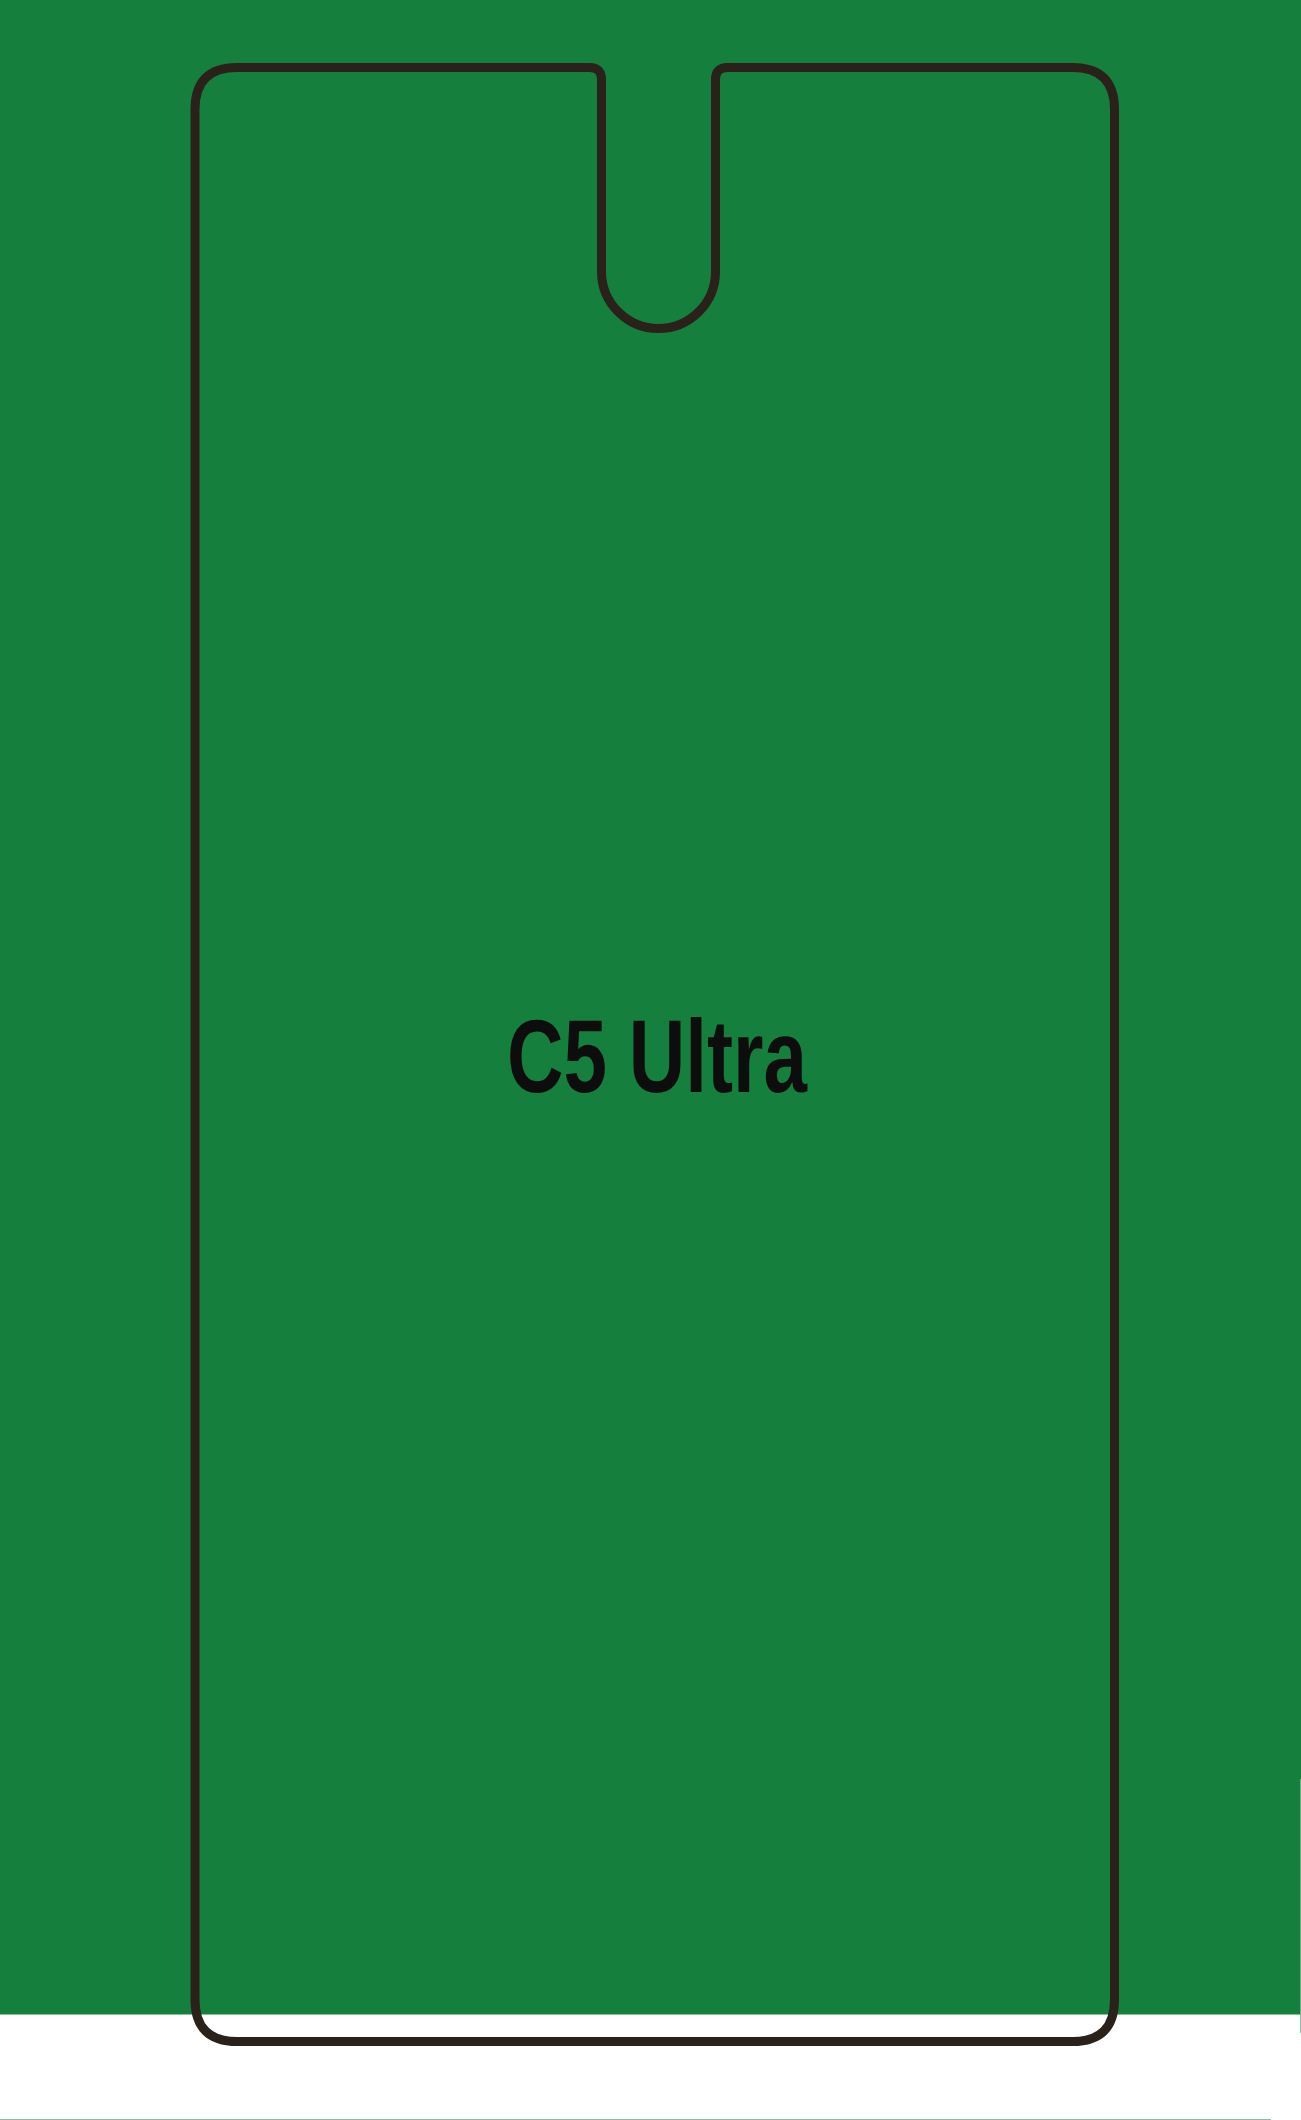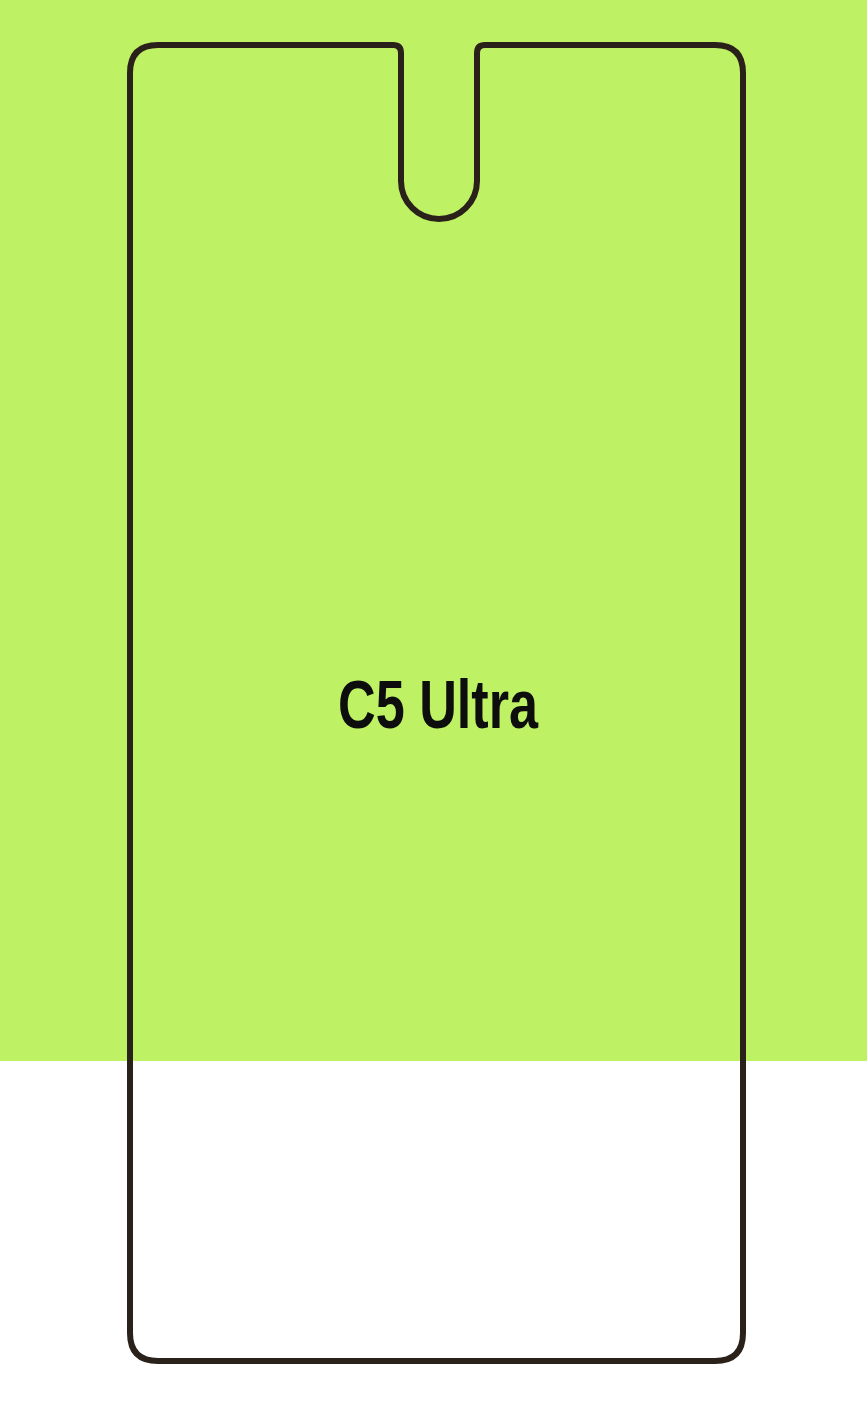--- a/index.html
+++ b/index.html
@@ -9,22 +9,22 @@
   body {
     width: 867px;
     height: 1413px;
     background: #ffffff;
     font-family: "Liberation Sans", sans-serif;
     overflow: hidden;
   }
   .canvas {
     position: relative;
     width: 867px;
-    height: 1061px;
-    background: #bef264;
+    height: 1343px;
+    background: #15803d;
   }
   .template-svg {
     position: absolute;
     left: 0;
     top: 0;
     width: 867px;
     height: 1413px;
     display: block;
   }
   .outline-path {

